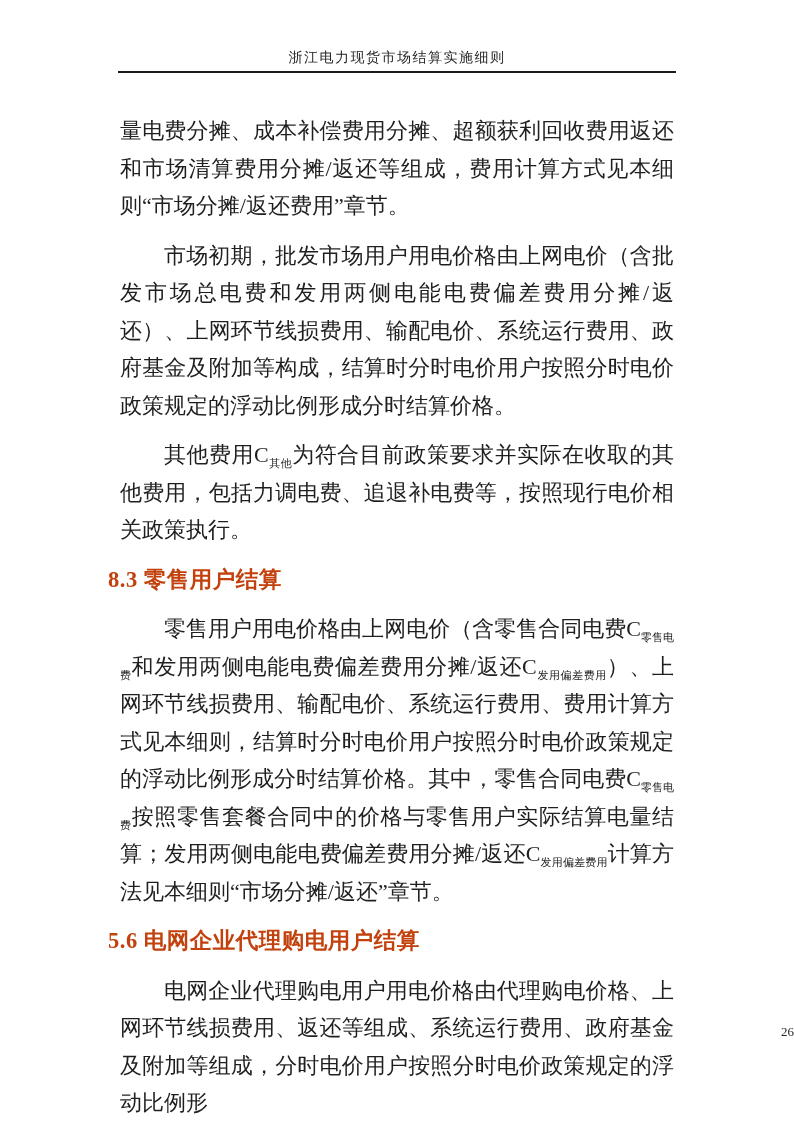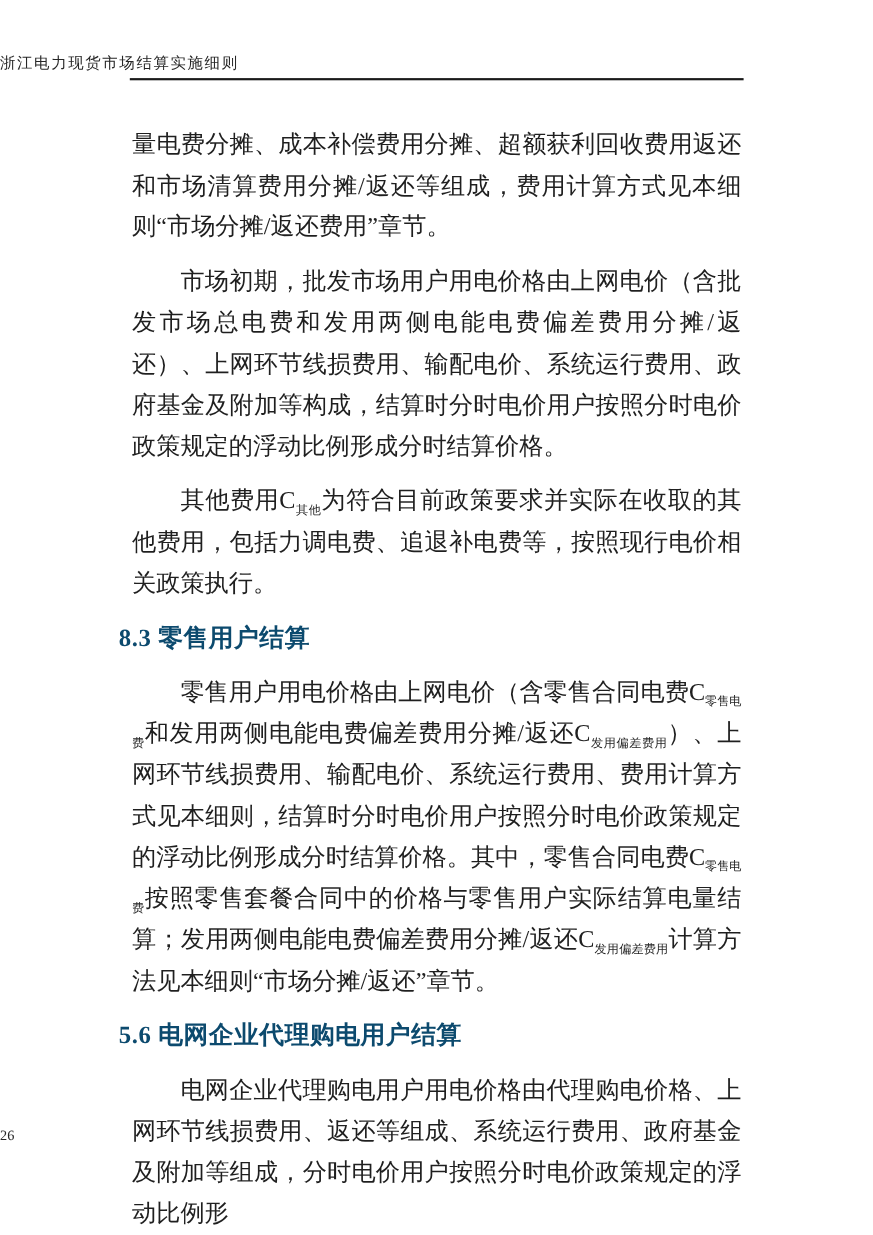--- a/index.html
+++ b/index.html
@@ -14,20 +14,21 @@
       background: #ffffff;
       font-family: "Liberation Serif", "DejaVu Serif", serif;
       color: #212121;
       overflow: hidden;
     }
     .header-title {
       position: absolute;
       top: 49px;
       left: 0;
       width: 100%;
+      text-align: center;
       font-size: 14px;
       letter-spacing: 1.5px;
       color: #262626;
     }
     .header-rule {
       position: absolute;
       top: 71px;
       left: 118px;
       width: 558px;
       height: 2px;
@@ -56,29 +57,29 @@
       letter-spacing: 0;
       line-height: 0;
     }
     .section-heading {
       margin: 0;
       padding: 0;
       font-size: 22.5px;
       line-height: 37.5px;
       font-weight: bold;
       letter-spacing: 0.5px;
-      color: #0c4a6e;
+      color: #c2410c;
       text-align: left;
     }
     .page-number {
       position: absolute;
       top: 1024px;
       left: 0;
       width: 100%;
-      text-align: left;
+      text-align: right;
       font-size: 13px;
       color: #262626;
     }
   </style>
 </head>
 <body>
 
 <div class="page">
 
   <div class="header-title">浙江电力现货市场结算实施细则</div>

